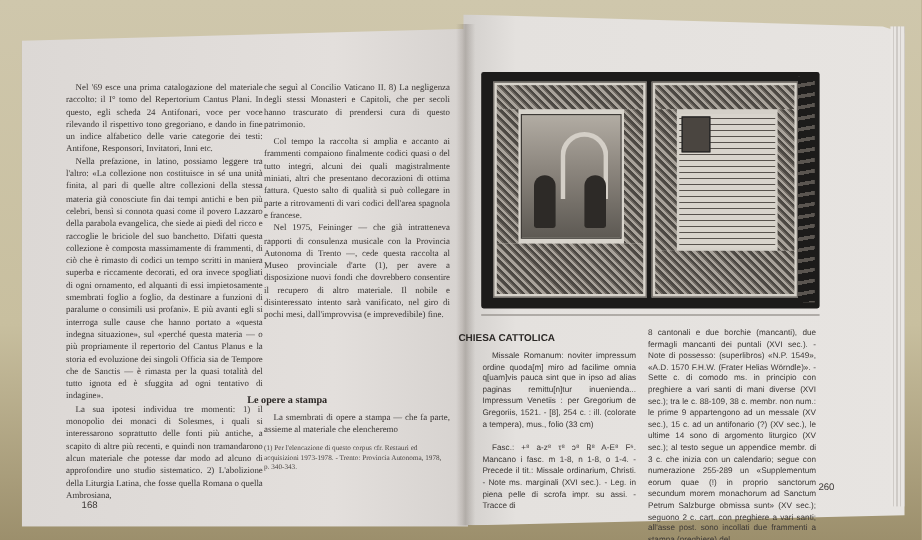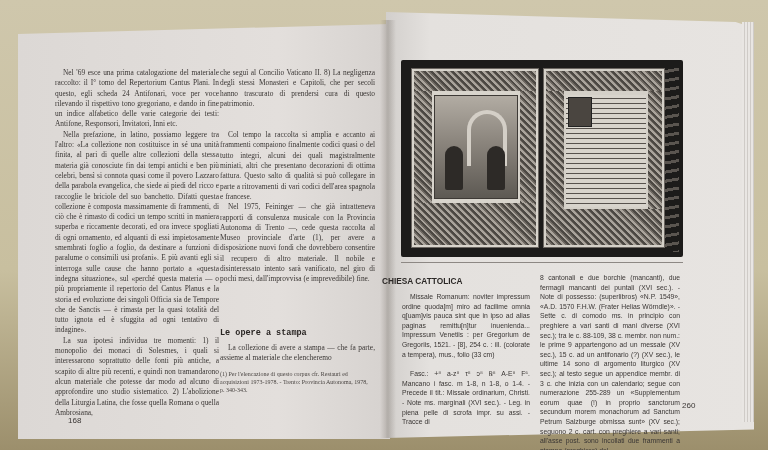--- a/index.html
+++ b/index.html
@@ -35,22 +35,22 @@
   .col {
     position: absolute;
     font-size: 7.4px; line-height: 10.3px; color: #3a3634;
     text-align: justify;
   }
   .col p { text-indent: 8px; }
   .col p.noindent { text-indent: 0; }
   .left-col-1 { left: 55px; top: 68px; width: 164px; }
   .left-col-2 { left: 220px; top: 68px; width: 155px; }
   .section-heading {
-    position: absolute; left: 220px; top: 328px;
-    font-family: Liberation Mono, monospace;
+    position: absolute; left: 206px; top: 328px;
+    font-family: Liberation Serif, serif;
     font-weight: bold; font-size: 8.5px; color: #2a2624;
   }
   .section-para { position: absolute; left: 220px; top: 343px; width: 155px; }
   .footnote {
     position: absolute; left: 220px; top: 370px; width: 150px;
     font-size: 6px; line-height: 8px; color: #4a4542;
   }
   .page-num {
     position: absolute; font-family: "Liberation Sans", sans-serif;
     font-size: 8px; color: #3b3735;
@@ -123,27 +123,27 @@
 <div class="gutter"></div>
 
 <div class="col left-col-1">
   <p>Nel '69 esce una prima catalogazione del materiale raccolto: il I° tomo del Repertorium Cantus Plani. In questo, egli scheda 24 Antifonari, voce per voce rilevando il rispettivo tono gregoriano, e dando in fine un indice alfabetico delle varie categorie dei testi: Antifone, Responsori, Invitatori, Inni etc.</p>
   <p>Nella prefazione, in latino, possiamo leggere tra l'altro: «La collezione non costituisce in sé una unità finita, al pari di quelle altre collezioni della stessa materia già conosciute fin dai tempi antichi e ben più celebri, bensì si connota quasi come il povero Lazzaro della parabola evangelica, che siede ai piedi del ricco e raccoglie le briciole del suo banchetto. Difatti questa collezione è composta massimamente di frammenti, di ciò che è rimasto di codici un tempo scritti in maniera superba e riccamente decorati, ed ora invece spogliati di ogni ornamento, ed alquanti di essi impietosamente smembrati foglio a foglio, da destinare a funzioni di paralume o consimili usi profani». E più avanti egli si interroga sulle cause che hanno portato a «questa indegna situazione», sul «perché questa materia — o più propriamente il repertorio del Cantus Planus e la storia ed evoluzione dei singoli Officia sia de Tempore che de Sanctis — è rimasta per la quasi totalità del tutto ignota ed è sfuggita ad ogni tentativo di indagine».</p>
   <p>La sua ipotesi individua tre momenti: 1) il monopolio dei monaci di Solesmes, i quali si interessarono soprattutto delle fonti più antiche, a scapito di altre più recenti, e quindi non tramandarono alcun materiale che potesse dar modo ad alcuno di approfondire uno studio sistematico. 2) L'abolizione della Liturgia Latina, che fosse quella Romana o quella Ambrosiana,</p>
 </div>
 
 <div class="col left-col-2">
   <p class="noindent">che seguì al Concilio Vaticano II. 8) La negligenza degli stessi Monasteri e Capitoli, che per secoli hanno trascurato di prendersi cura di questo patrimonio.</p>
-  <p style="margin-top:21px">Col tempo la raccolta si amplia e accanto ai frammenti compaiono finalmente codici quasi o del tutto integri, alcuni dei quali magistralmente miniati, altri che presentano decorazioni di ottima fattura. Questo salto di qualità si può collegare in parte a ritrovamenti di vari codici dell'area spagnola e francese.</p>
+  <p style="margin-top:4px">Col tempo la raccolta si amplia e accanto ai frammenti compaiono finalmente codici quasi o del tutto integri, alcuni dei quali magistralmente miniati, altri che presentano decorazioni di ottima fattura. Questo salto di qualità si può collegare in parte a ritrovamenti di vari codici dell'area spagnola e francese.</p>
   <p>Nel 1975, Feininger — che già intratteneva rapporti di consulenza musicale con la Provincia Autonoma di Trento —, cede questa raccolta al Museo provinciale d'arte (1), per avere a disposizione nuovi fondi che dovrebbero consentire il recupero di altro materiale. Il nobile e disinteressato intento sarà vanificato, nel giro di pochi mesi, dall'improvvisa (e imprevedibile) fine.</p>
 </div>
 
 <div class="section-heading">Le opere a stampa</div>
 <div class="col section-para">
-  <p>La collezione di avere a stampa — che fa parte, assieme al materiale che elencheremo</p>
+  <p>La smembrati di opere a stampa — che fa parte, assieme al materiale che elencheremo</p>
 </div>
 <div class="footnote">(1) Per l'elencazione di questo corpus cfr. Restauri ed acquisizioni 1973-1978. - Trento: Provincia Autonoma, 1978, p. 340-343.</div>
 
 <div class="page-num pn-left">168</div>
 
 <div class="photo">
   <div class="ms-left">
     <div class="ms-border" style="left:2px;top:2px;width:122px;height:20px;"></div>
     <div class="ms-border" style="left:2px;top:22px;width:18px;height:112px;"></div>
     <div class="ms-border" style="left:108px;top:22px;width:16px;height:112px;"></div>

